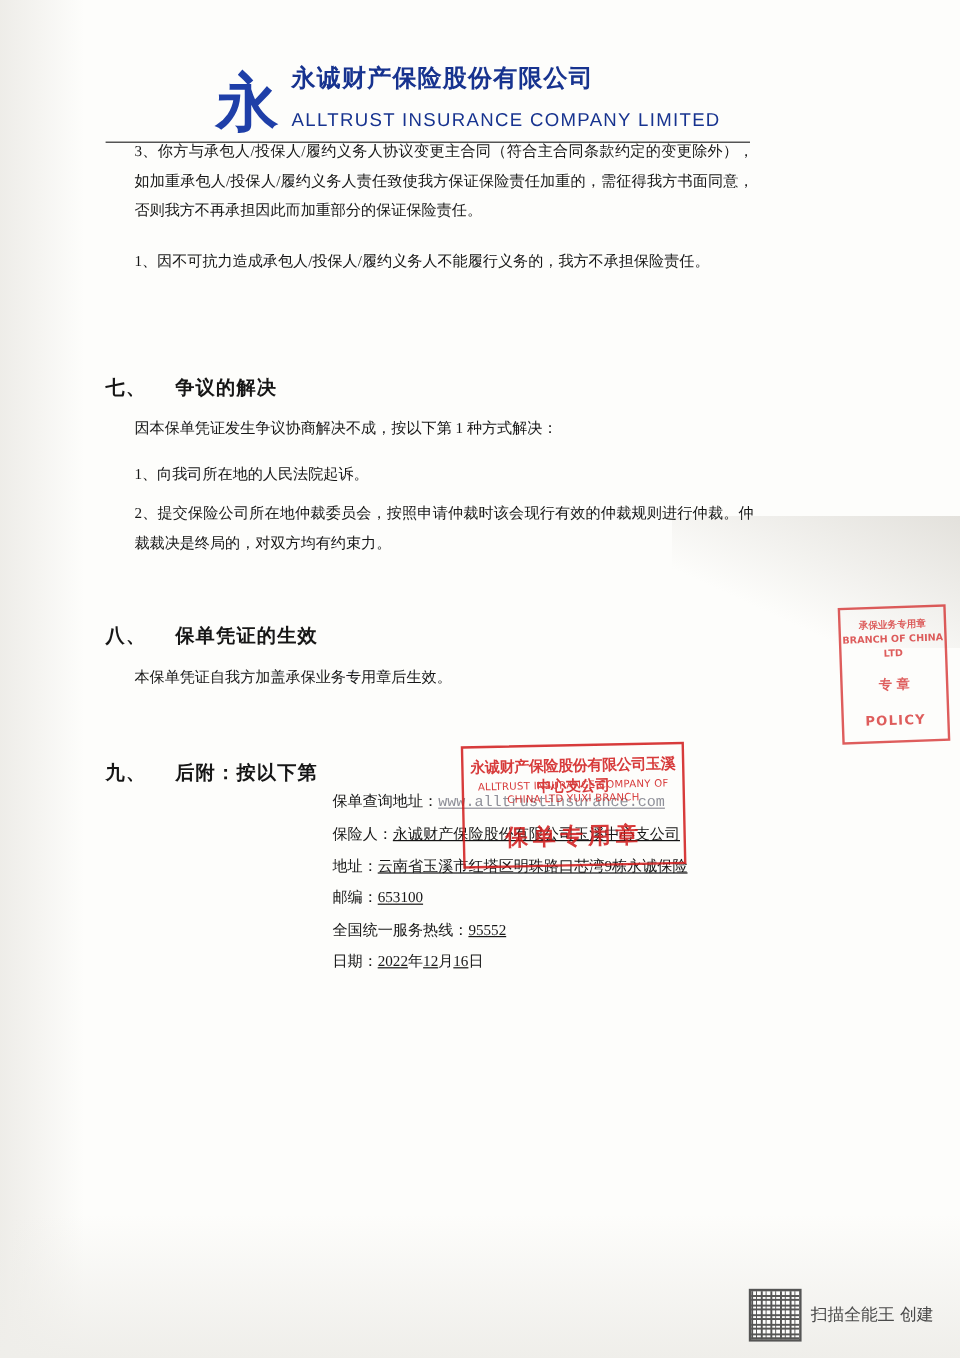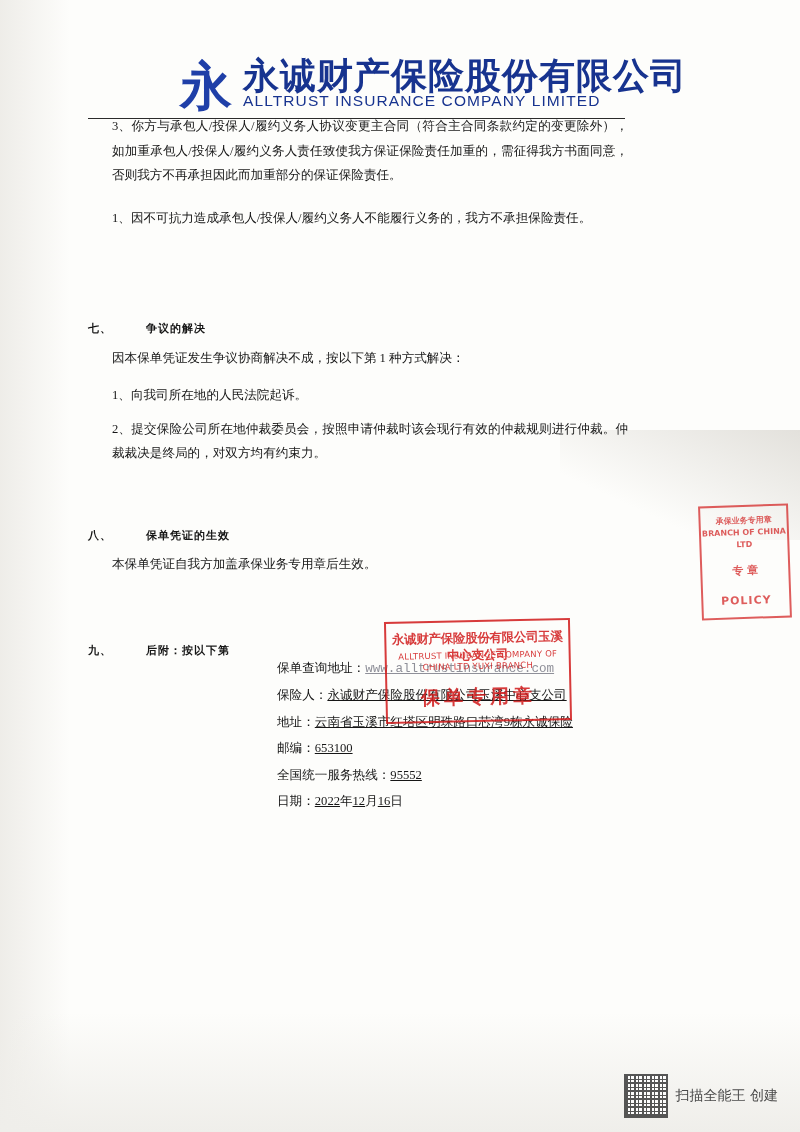--- a/index.html
+++ b/index.html
@@ -59,21 +59,21 @@
     font-size: 52px;
     line-height: 62px;
     text-align: center;
     font-family: "Liberation Serif", serif;
     font-weight: bold;
   }
   .company-cn {
     position: absolute;
     left: 68px;
     top: 0px;
-    font-size: 36px;
+    font-size: 20px;
     letter-spacing: 1px;
     color: #17338f;
     font-weight: bold;
     font-family: "DejaVu Sans", sans-serif;
     white-space: nowrap;
   }
   .company-en {
     position: absolute;
     left: 68px;
     top: 40px;
@@ -101,23 +101,23 @@
     line-height: 1.95;
     color: #161616;
   }
   .clause {
     margin: 0 0 4px 0;
     text-align: justify;
     text-indent: 0;
   }
   .clause.indent { padding-left: 24px; text-indent: 0; }
   .section-head {
-    margin: 26px 0 6px 0;
-    font-weight: bold;
-    font-size: 11px;
+    margin: 16px 0 6px 0;
+    font-weight: bold;
+    font-size: 16px;
     letter-spacing: 1px;
   }
   .section-head .num { display: inline-block; width: 58px; }
   .para { margin: 0 0 3px 0; padding-left: 24px; text-align: justify; }
   .u { text-decoration: underline; }
 
   .gap-a { height: 14px; }
 
   
   .ad-banner {

